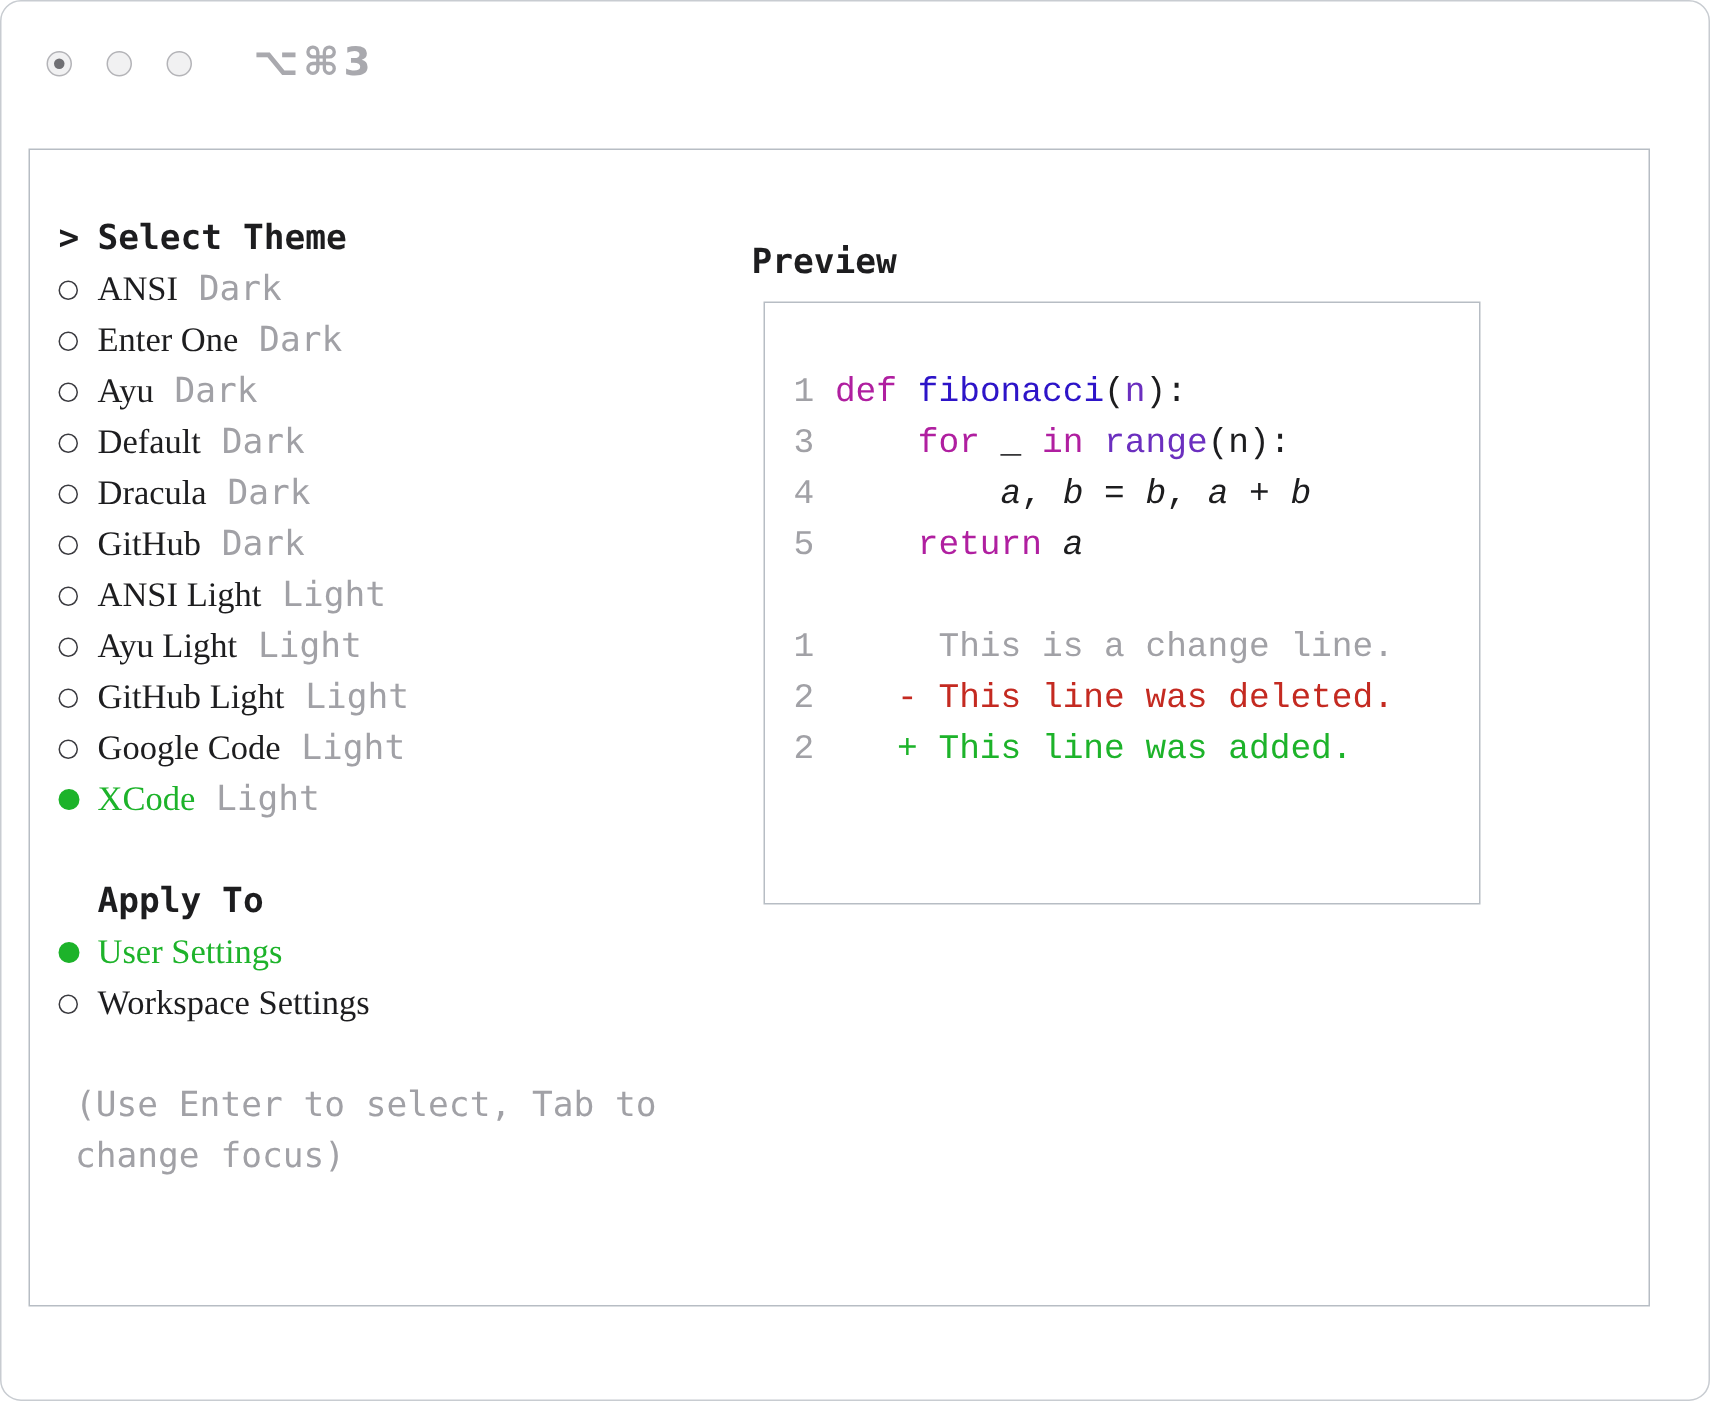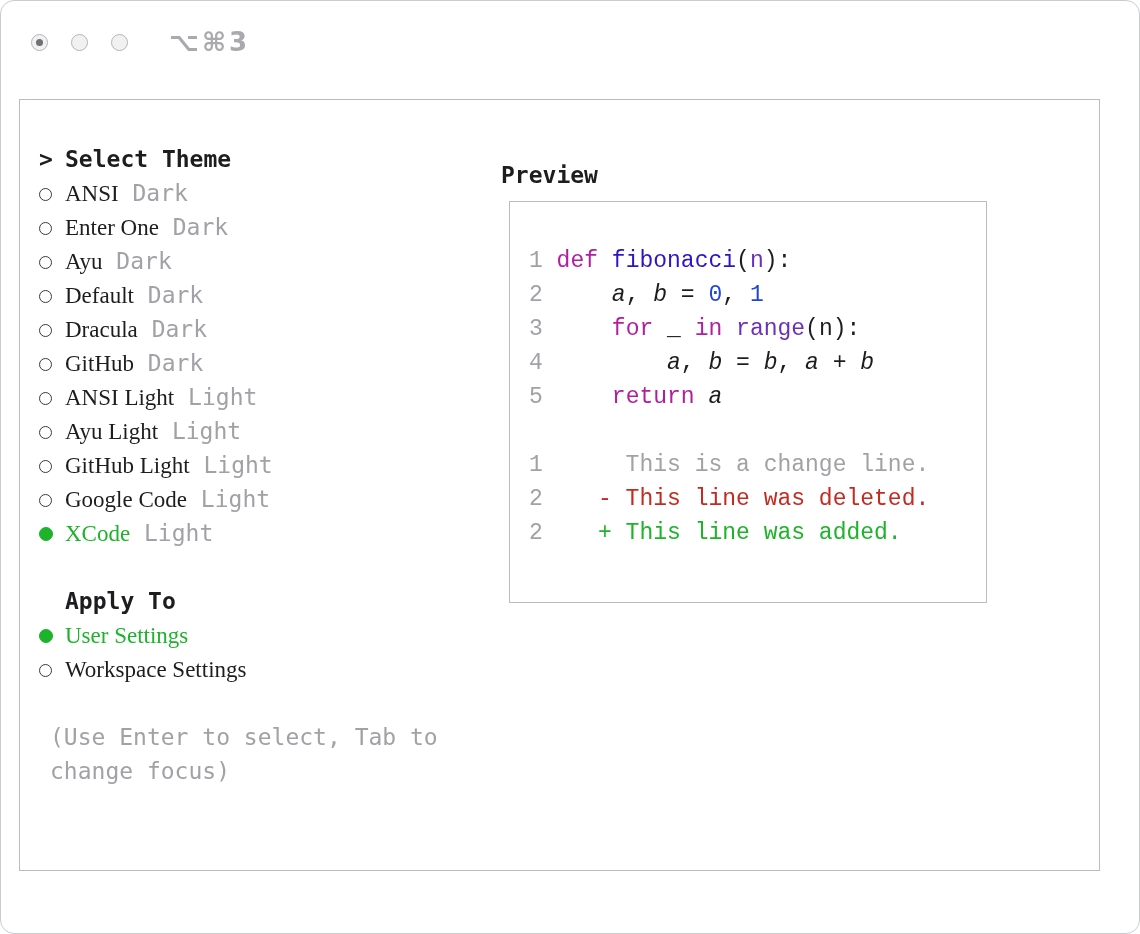--- a/index.html
+++ b/index.html
@@ -118,21 +118,20 @@
       <div class="row"></div>
 
       <div class="hint">(Use Enter to select, Tab to change focus)</div>
     </div>
 
     <div class="preview-title">Preview</div>
 
     <div class="preview-box">
       <div id="code">
           <div class="code-line"><span class="line-num">1 </span><span class="tok-keyword">def</span><span class="tok-plain"> </span><span class="tok-func">fibonacci</span><span class="tok-plain">(</span><span class="tok-param">n</span><span class="tok-plain">):</span></div>
-          <div class="code-line"><span class="line-num">2 </span><span class="tok-plain">    </span><span class="tok-var">a</span><span class="tok-plain">, </span><span class="tok-var">b</span><span class="tok-plain"> = </span><span class="tok-number">0</span><span class="tok-plain">, </span><span class="tok-number">1</span></div>
           <div class="code-line"><span class="line-num">3 </span><span class="tok-plain">    </span><span class="tok-keyword">for</span><span class="tok-plain"> _ </span><span class="tok-keyword">in</span><span class="tok-plain"> </span><span class="tok-builtin">range</span><span class="tok-plain">(n):</span></div>
           <div class="code-line"><span class="line-num">4 </span><span class="tok-plain">        </span><span class="tok-var">a</span><span class="tok-plain">, </span><span class="tok-var">b</span><span class="tok-plain"> = </span><span class="tok-var">b</span><span class="tok-plain">, </span><span class="tok-var">a</span><span class="tok-plain"> + </span><span class="tok-var">b</span></div>
           <div class="code-line"><span class="line-num">5 </span><span class="tok-plain">    </span><span class="tok-keyword">return</span><span class="tok-plain"> </span><span class="tok-var">a</span></div>
           <div class="code-line"><span class="line-num"></span></div>
           <div class="code-line"><span class="line-num">1 </span><span class="tok-context">     This is a change line.</span></div>
           <div class="code-line"><span class="line-num">2 </span><span class="tok-deleted">   - This line was deleted.</span></div>
           <div class="code-line"><span class="line-num">2 </span><span class="tok-added">   + This line was added.</span></div>
         </div>
     </div>
 

